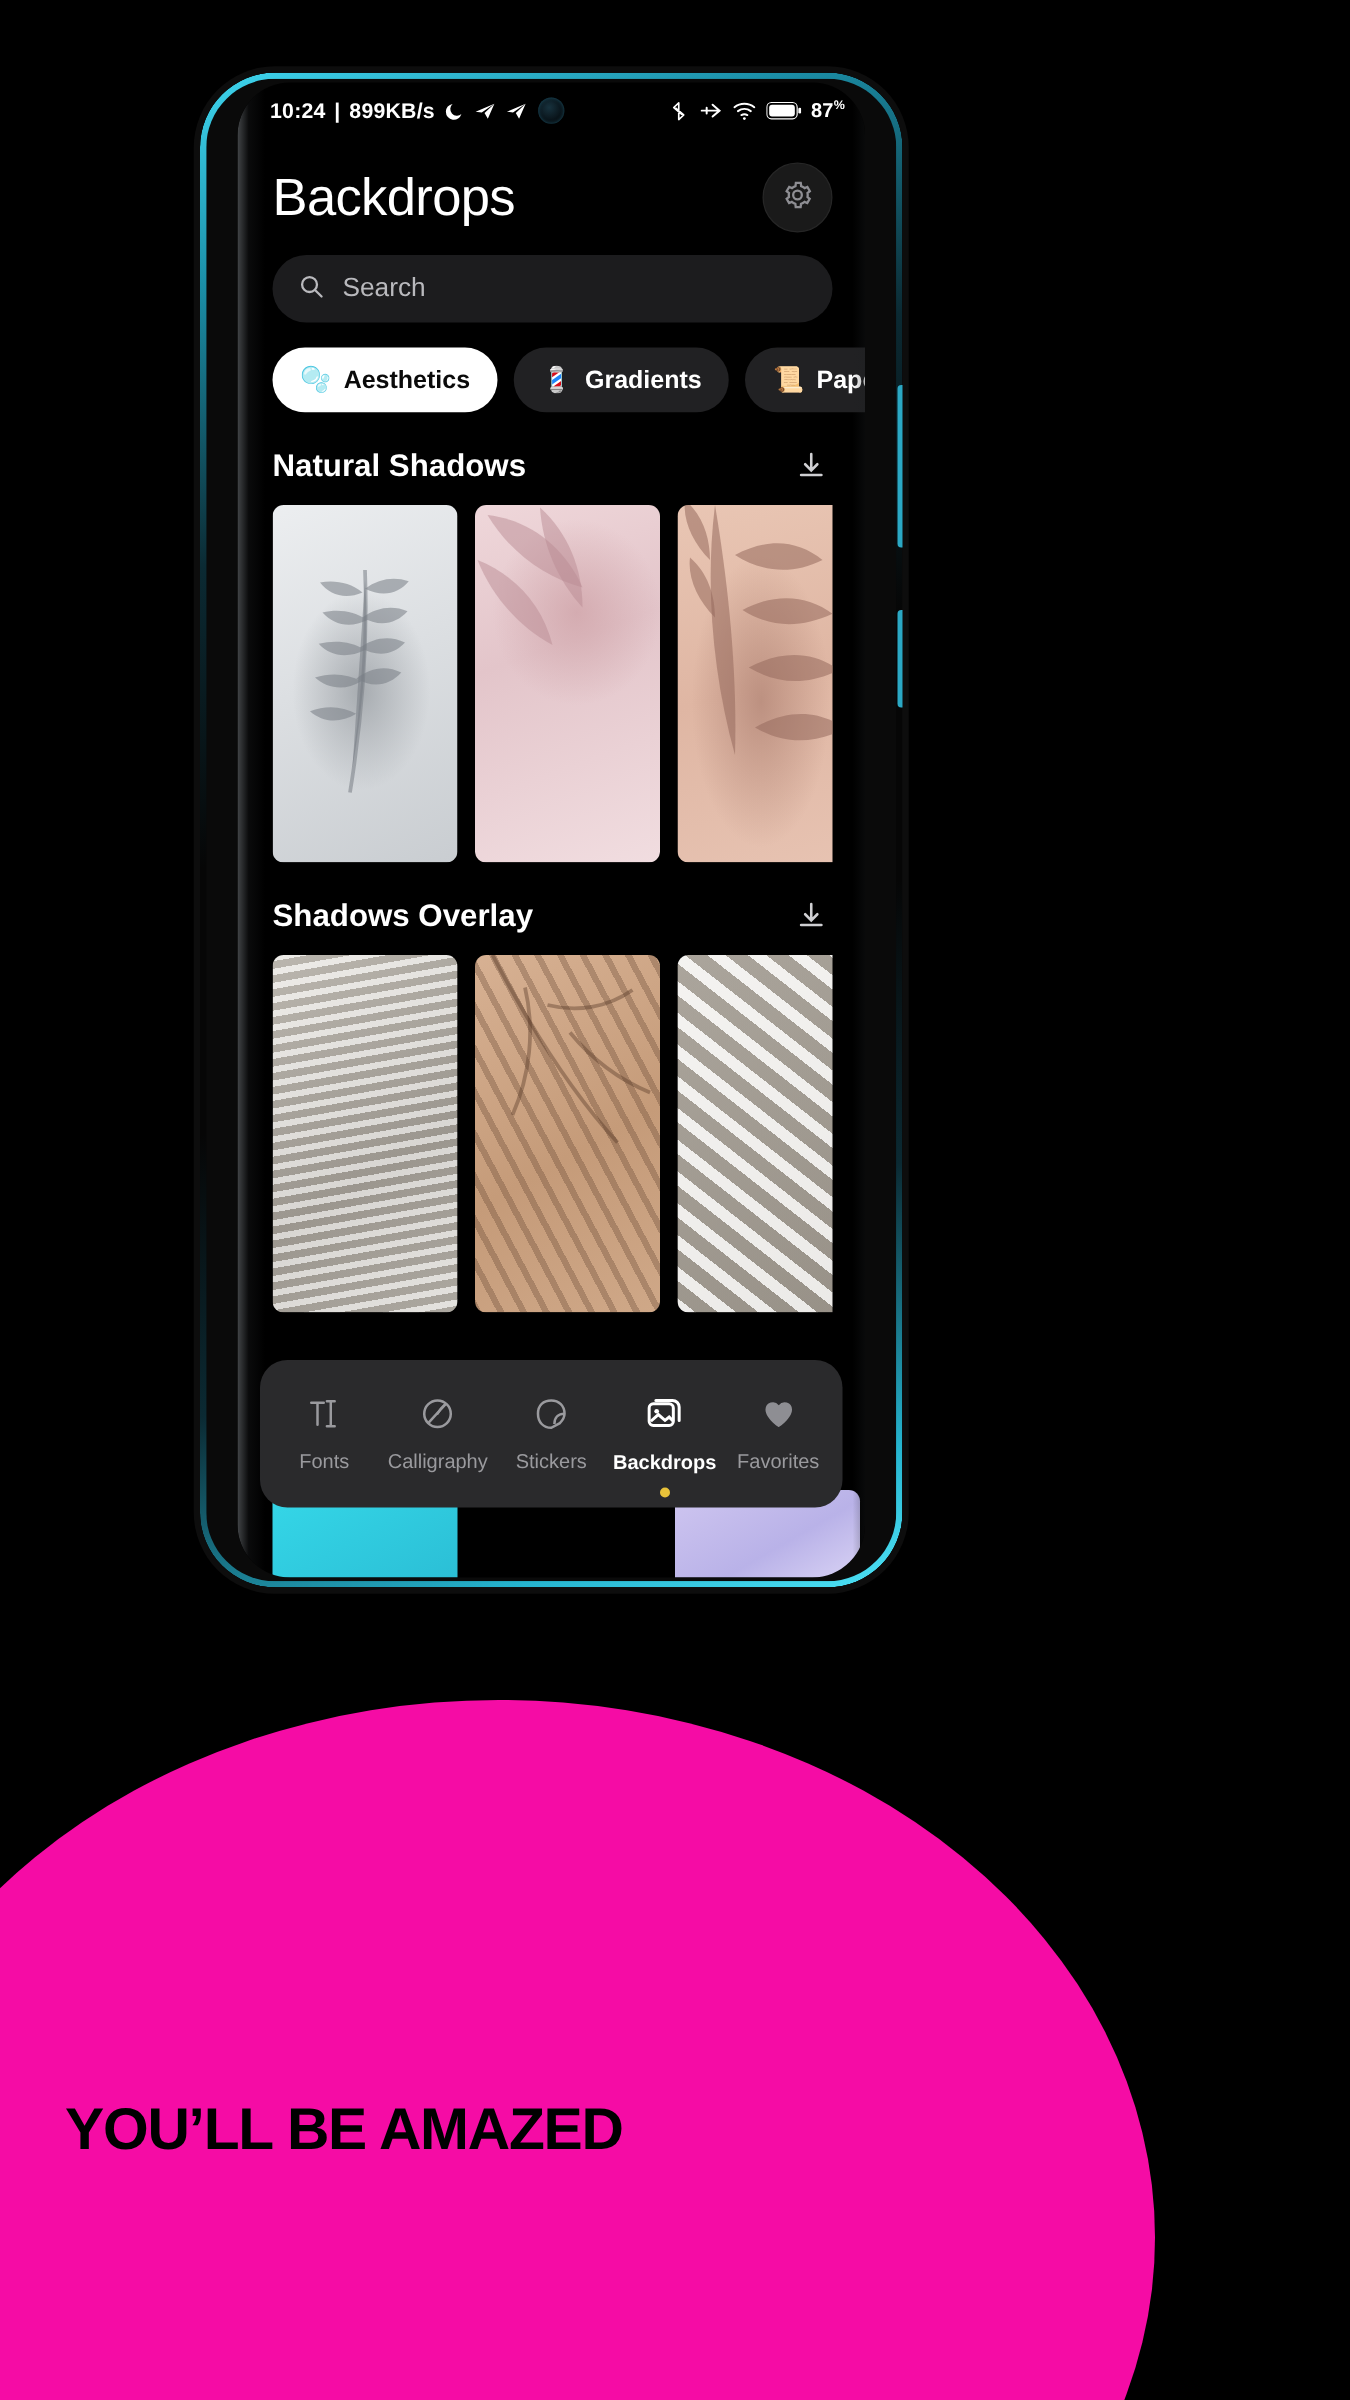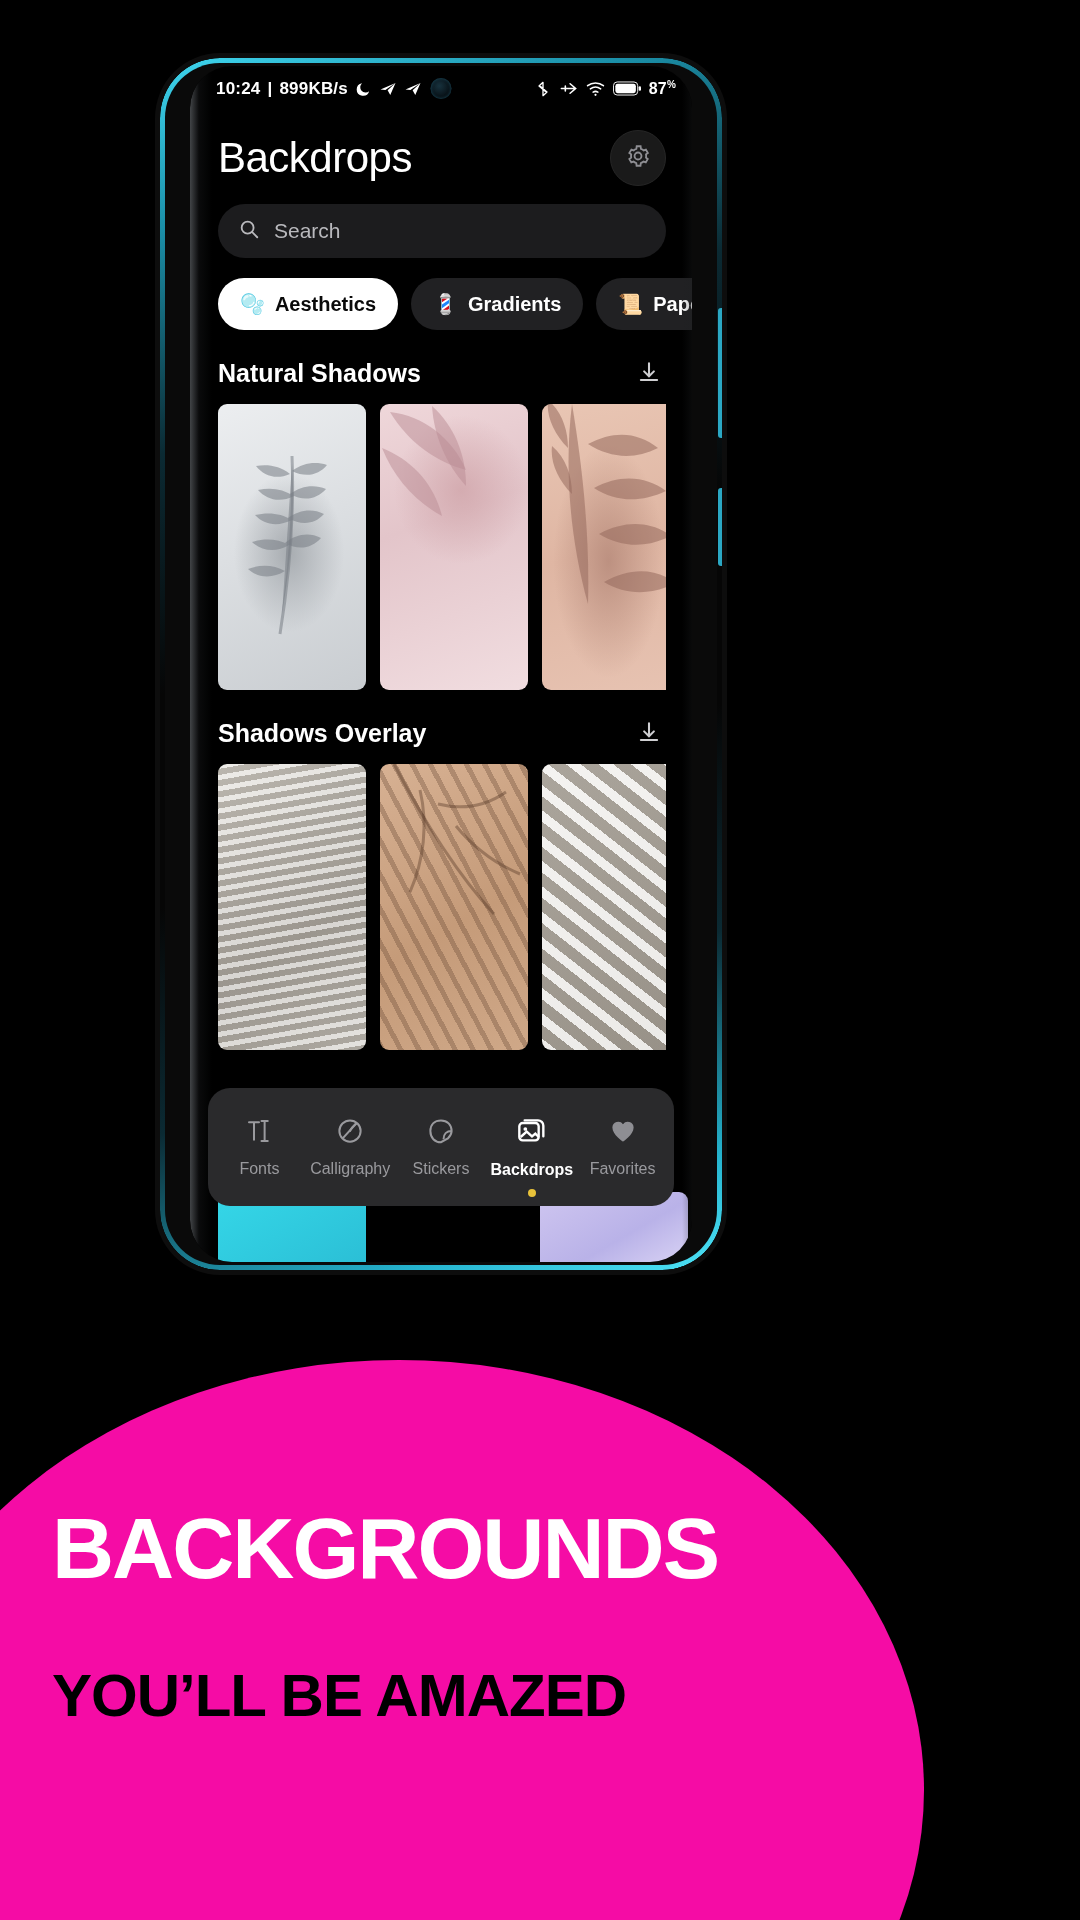--- a/index.html
+++ b/index.html
@@ -144,21 +144,21 @@
     position:absolute; left:-126px; bottom:-300px; width:1050px; height:860px;
     background:#f50ca5; border-radius:50%; z-index:60;
   }
   #promo-text{ position:absolute; left:52px; bottom:330px; z-index:70; width:980px;}
   .promo-line1,.promo-line2{
     color:#fff; font-weight:700; font-size:88px; line-height:.98; letter-spacing:-2px;
   }
   .promo-line2{ font-size:86px; }
   #promo-sub{
     position:absolute; left:52px; bottom:190px; z-index:70;
-    color:#000; font-weight:700; font-size:60px; letter-spacing:-1px;
+    color:#000; font-weight:700; font-size:47px; letter-spacing:-1px;
   }
 </style>
 </head>
 <body>
 
 <div id="phone-frame">
 
   <div class="side-btn" id="side-btn-volume"></div>
   <div class="side-btn" id="side-btn-power"></div>
 
@@ -378,15 +378,14 @@
         <span class="nav-label">Favorites</span>
       </div>
     </div>
 
     <div id="screen-edge-shade"></div>
   </div>
 </div>
 
 <div id="promo-ellipse"></div>
 <div id="promo-text">
-  <div class="promo-line2">BACKGROUNDS</div>
 </div>
 <div id="promo-sub">YOU’LL BE AMAZED</div>
 
 </body></html>

